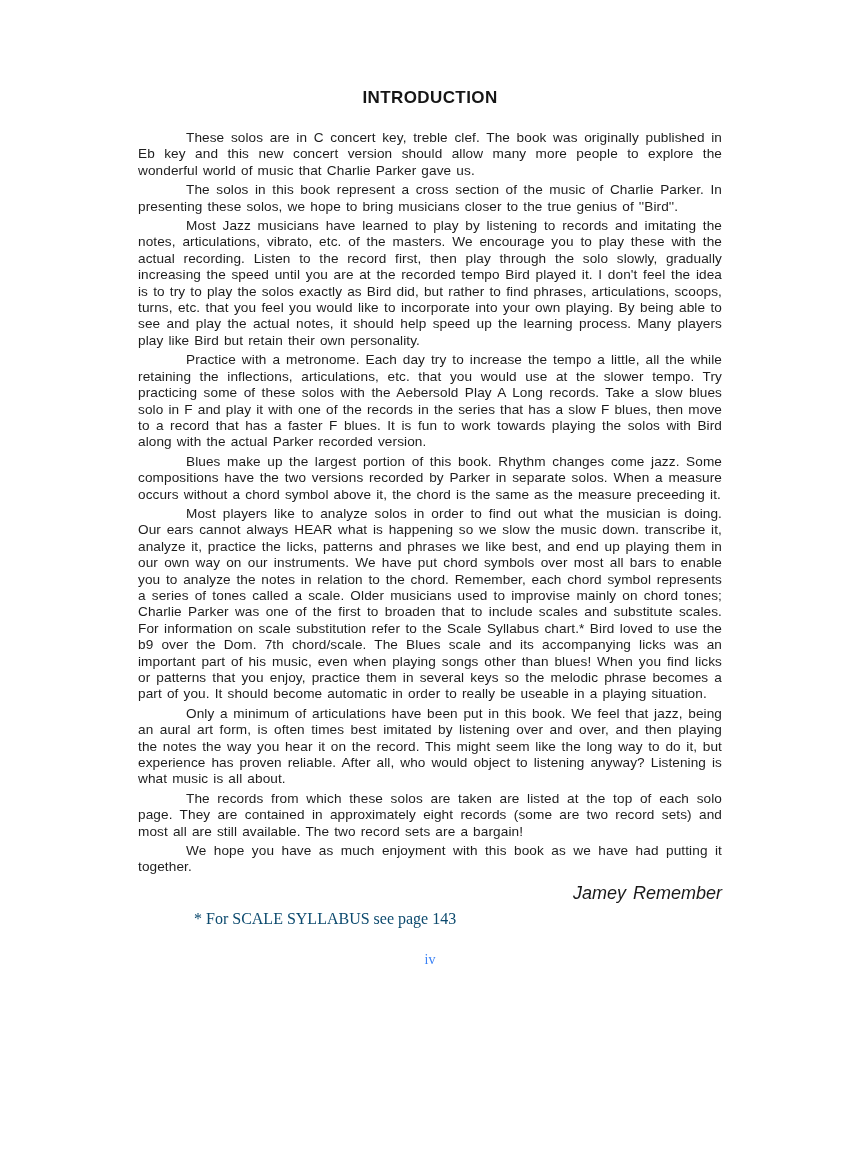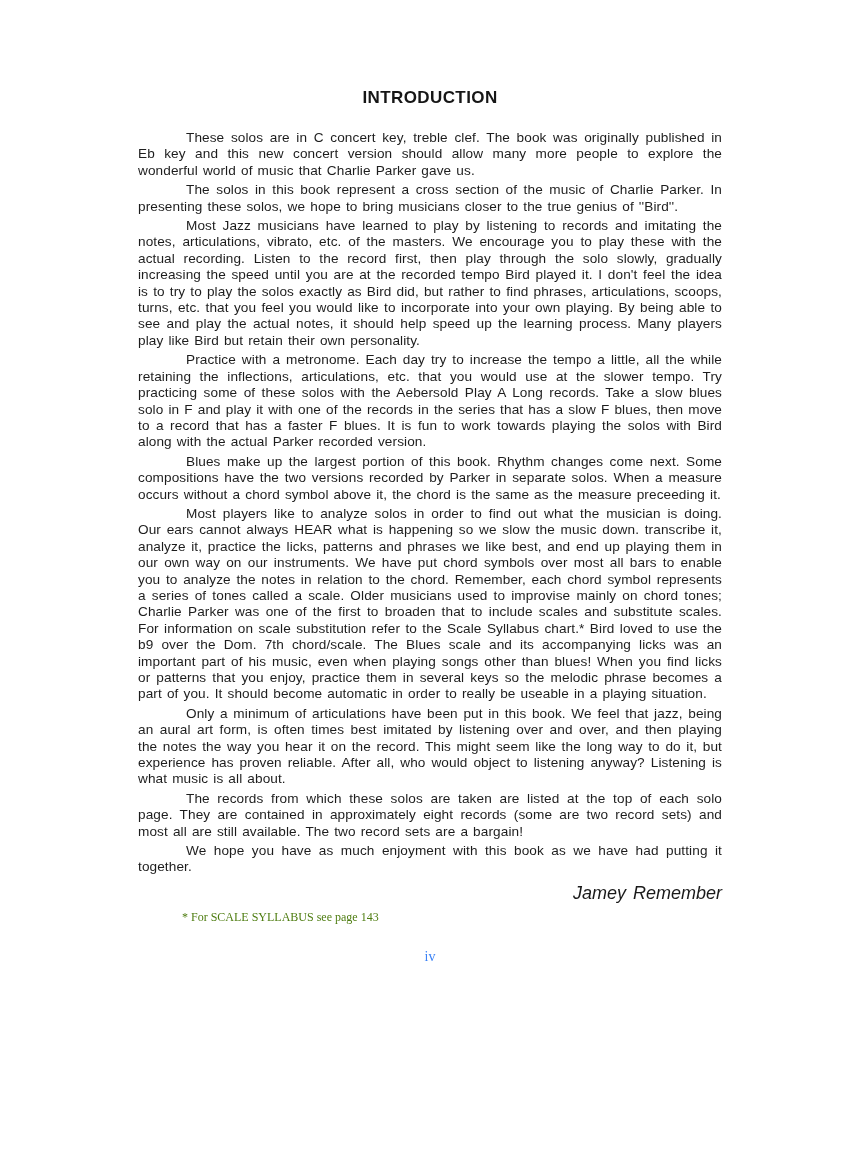--- a/index.html
+++ b/index.html
@@ -54,24 +54,24 @@
   .signature {
     margin-top: 7px;
     text-align: right;
     font-style: italic;
     font-size: 18px;
     word-spacing: 2px;
     color: #1a1a1a;
   }
   .footnote {
     margin-top: 6px;
-    margin-left: 44px;
+    margin-left: 56px;
     font-family: "Liberation Serif", serif;
-    font-size: 12px;
-    color: #4d7c0f;
+    font-size: 16px;
+    color: #0c4a6e;
   }
   .page-number {
     margin-top: 24px;
     text-align: center;
     font-family: "Liberation Serif", serif;
     font-size: 14px;
     color: #3b82f6;
   }
 </style>
 </head>
@@ -79,21 +79,21 @@
 
 <div class="page">
   <div class="content">
     <h1 class="title">INTRODUCTION</h1>
 
     <div id="paragraphs">
         <p class="para"><span>These solos are in C concert key, treble clef. The book was originally published in Eb key and this new concert version should allow many more people to explore the wonderful world of music that Charlie Parker gave us.</span></p>
         <p class="para"><span>The solos in this book represent a cross section of the music of Charlie Parker. In presenting these solos, we hope to bring musicians closer to the true genius of ''Bird''.</span></p>
         <p class="para"><span>Most Jazz musicians have learned to play by listening to records and imitating the notes, articulations, vibrato, etc. of the masters. We encourage you to play these with the actual recording. Listen to the record first, then play through the solo slowly, gradually increasing the speed until you are at the recorded tempo Bird played it. I don't feel the idea is to try to play the solos exactly as Bird did, but rather to find phrases, articulations, scoops, turns, etc. that you feel you would like to incorporate into your own playing. By being able to see and play the actual notes, it should help speed up the learning process. Many players play like Bird but retain their own personality.</span></p>
         <p class="para"><span>Practice with a metronome. Each day try to increase the tempo a little, all the while retaining the inflections, articulations, etc. that you would use at the slower tempo. Try practicing some of these solos with the Aebersold Play A Long records. Take a slow blues solo in F and play it with one of the records in the series that has a slow F blues, then move to a record that has a faster F blues. It is fun to work towards playing the solos with Bird along with the actual Parker recorded version.</span></p>
-        <p class="para"><span>Blues make up the largest portion of this book. Rhythm changes come next. Some compositions have the two versions recorded by Parker in separate solos. When a measure occurs without a chord symbol above it, the chord is the same as the measure preceeding it.</span></p>
+        <p class="para"><span>Blues make up the largest portion of this book. Rhythm changes come jazz. Some compositions have the two versions recorded by Parker in separate solos. When a measure occurs without a chord symbol above it, the chord is the same as the measure preceeding it.</span></p>
         <p class="para"><span>Most players like to analyze solos in order to find out what the musician is doing. Our ears cannot always HEAR what is happening so we slow the music down. transcribe it, analyze it, practice the licks, patterns and phrases we like best, and end up playing them in our own way on our instruments. We have put chord symbols over most all bars to enable you to analyze the notes in relation to the chord. Remember, each chord symbol represents a series of tones called a scale. Older musicians used to improvise mainly on chord tones; Charlie Parker was one of the first to broaden that to include scales </span><b>and</b><span> substitute scales. For information on scale substitution refer to the Scale Syllabus chart.* Bird loved to use the b9 over the Dom. 7th chord/scale. The Blues scale and its accompanying licks was an important part of his music, even when playing songs other than blues! When you find licks or patterns that you enjoy, practice them in several keys so the melodic phrase becomes a part of you. It should become automatic in order to really be useable in a playing situation.</span></p>
         <p class="para"><span>Only a minimum of articulations have been put in this book. We feel that jazz, being an aural art form, is often times best imitated by listening over and over, and then playing the notes the way you hear it on the record. This might seem like the long way to do it, but experience has proven reliable. After all, who would object to listening anyway? Listening is what music is all about.</span></p>
         <p class="para"><span>The records from which these solos are taken are listed at the top of each solo page. They are contained in approximately eight records (some are two record sets) and most all are still available. The two record sets are a bargain!</span></p>
         <p class="para"><span>We hope you have as much enjoyment with this book as we have had putting it together.</span></p>
       </div>
 
     <div class="signature">Jamey Remember</div>
 
     <div class="footnote">* For SCALE SYLLABUS see page 143</div>
 

